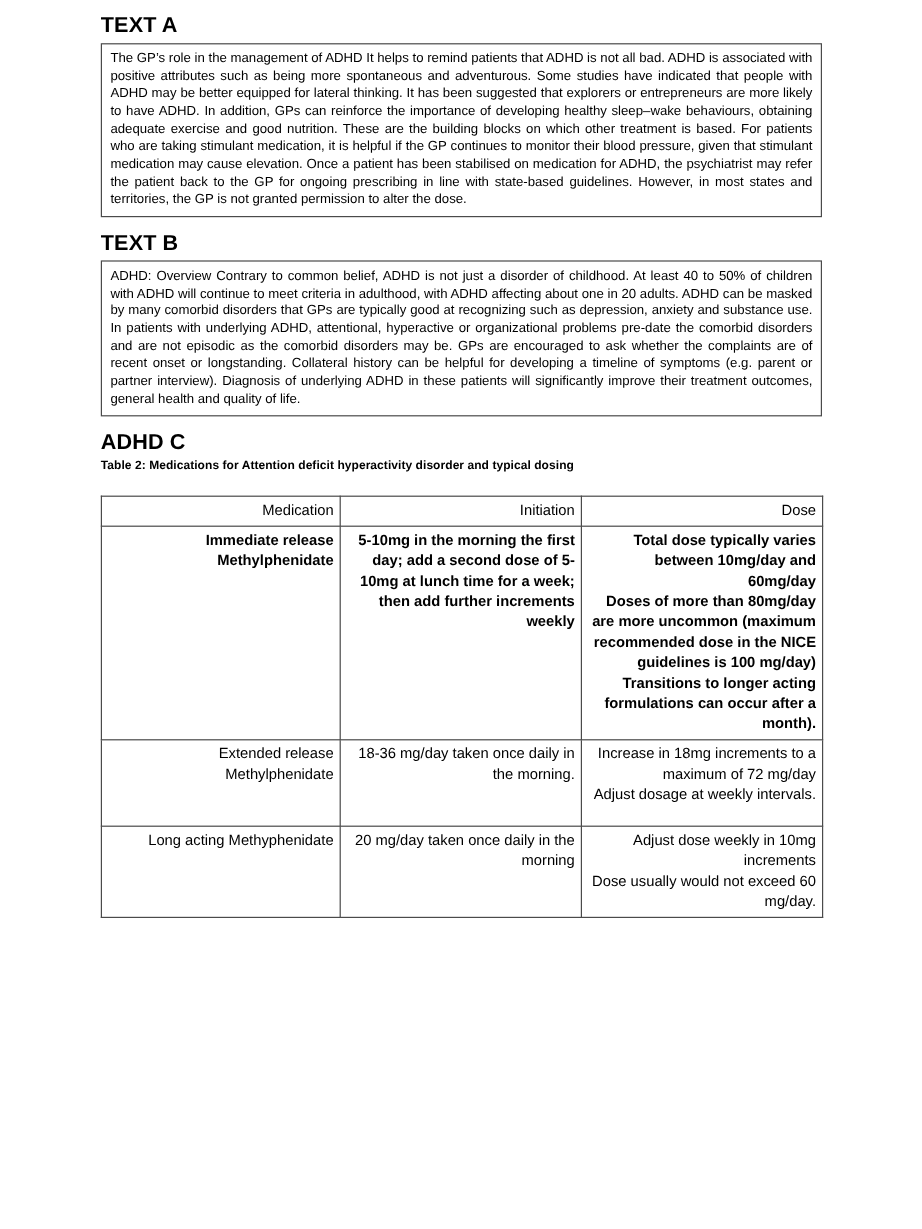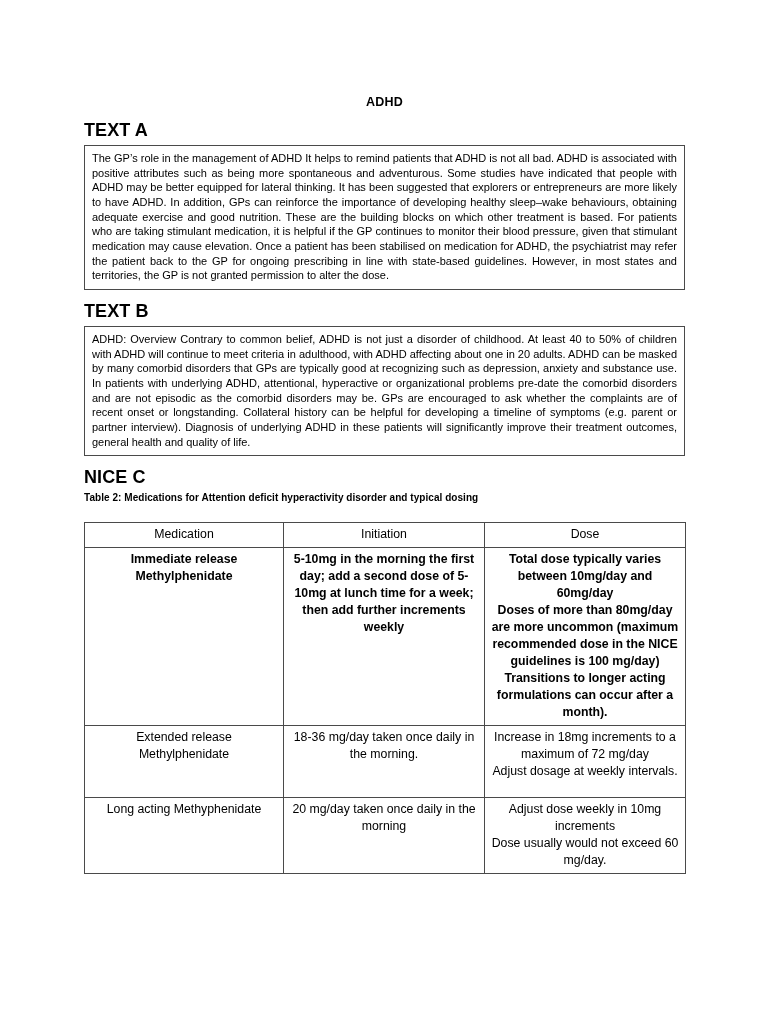--- a/index.html
+++ b/index.html
@@ -90,53 +90,52 @@
   }
 
   table.med-table th,
   table.med-table td {
     border: 1.2px solid #4a4a4a;
     vertical-align: top;
     padding: 3px 5px 4px 5px;
     font-size: 12.3px;
     line-height: 1.38;
     font-weight: normal;
-    text-align: center;
+    text-align: right;
   }
 
   table.med-table col.c1 { width: 199px; }
   table.med-table col.c2 { width: 201px; }
   table.med-table col.c3 { width: 201px; }
 
   tr.row-1 td { height: 170px; font-weight: bold; }
   tr.row-2 td { height: 64px; }
   tr.row-3 td { height: 64px; }
   tr.row-4 td { height: 14px; }
 
   .cell-line { display: block; }
 </style>
 </head>
 <body>
 
 <div class="page">
   <div class="content">
 
-    <div class="doc-title">ADHD</div>
 
     <div class="section-label">TEXT A</div>
     <div class="text-box">
       <p>The GP’s role in the management of ADHD It helps to remind patients that ADHD is not all bad. ADHD is associated with positive attributes such as being more spontaneous and adventurous. Some studies have indicated that people with ADHD may be better equipped for lateral thinking. It has been suggested that explorers or entrepreneurs are more likely to have ADHD. In addition, GPs can reinforce the importance of developing healthy sleep–wake behaviours, obtaining adequate exercise and good nutrition. These are the building blocks on which other treatment is based. For patients who are taking stimulant medication, it is helpful if the GP continues to monitor their blood pressure, given that stimulant medication may cause elevation. Once a patient has been stabilised on medication for ADHD, the psychiatrist may refer the patient back to the GP for ongoing prescribing in line with state-based guidelines. However, in most states and territories, the GP is not granted permission to alter the dose.</p>
     </div>
 
     <div class="section-label">TEXT B</div>
     <div class="text-box">
       <p>ADHD: Overview Contrary to common belief, ADHD is not just a disorder of childhood. At least 40 to 50% of children with ADHD will continue to meet criteria in adulthood, with ADHD affecting about one in 20 adults. ADHD can be masked by many comorbid disorders that GPs are typically good at recognizing such as depression, anxiety and substance use. In patients with underlying ADHD, attentional, hyperactive or organizational problems pre-date the comorbid disorders and are not episodic as the comorbid disorders may be. GPs are encouraged to ask whether the complaints are of recent onset or longstanding. Collateral history can be helpful for developing a timeline of symptoms (e.g. parent or partner interview). Diagnosis of underlying ADHD in these patients will significantly improve their treatment outcomes, general health and quality of life.</p>
     </div>
 
-    <div class="section-label">NICE C</div>
+    <div class="section-label">ADHD C</div>
     <div class="caption">Table 2: Medications for Attention deficit hyperactivity disorder and typical dosing</div>
 
     <div class="table-wrap">
       <table class="med-table">
         <colgroup>
           <col class="c1">
             <col class="c2">
             <col class="c3">
         </colgroup>
         <thead>

